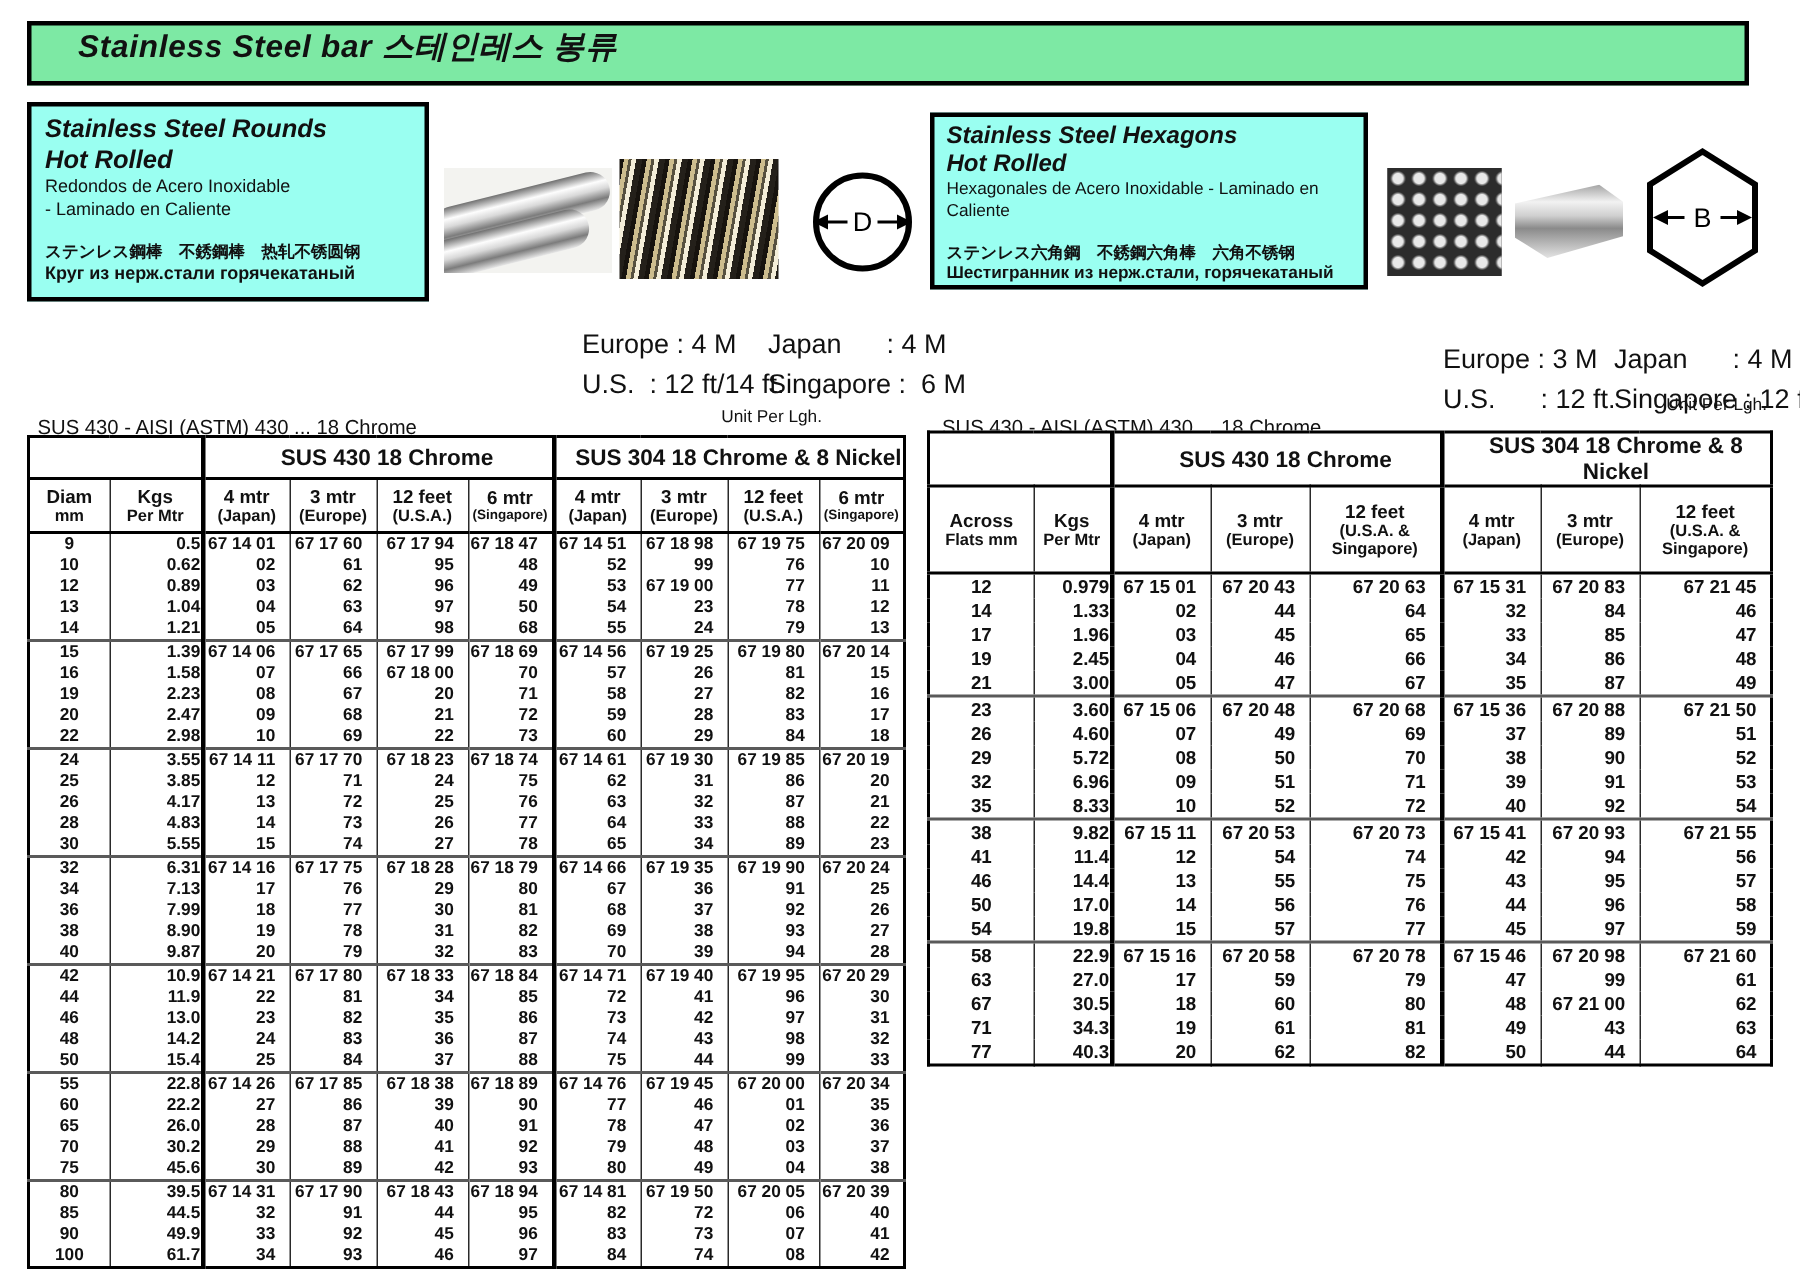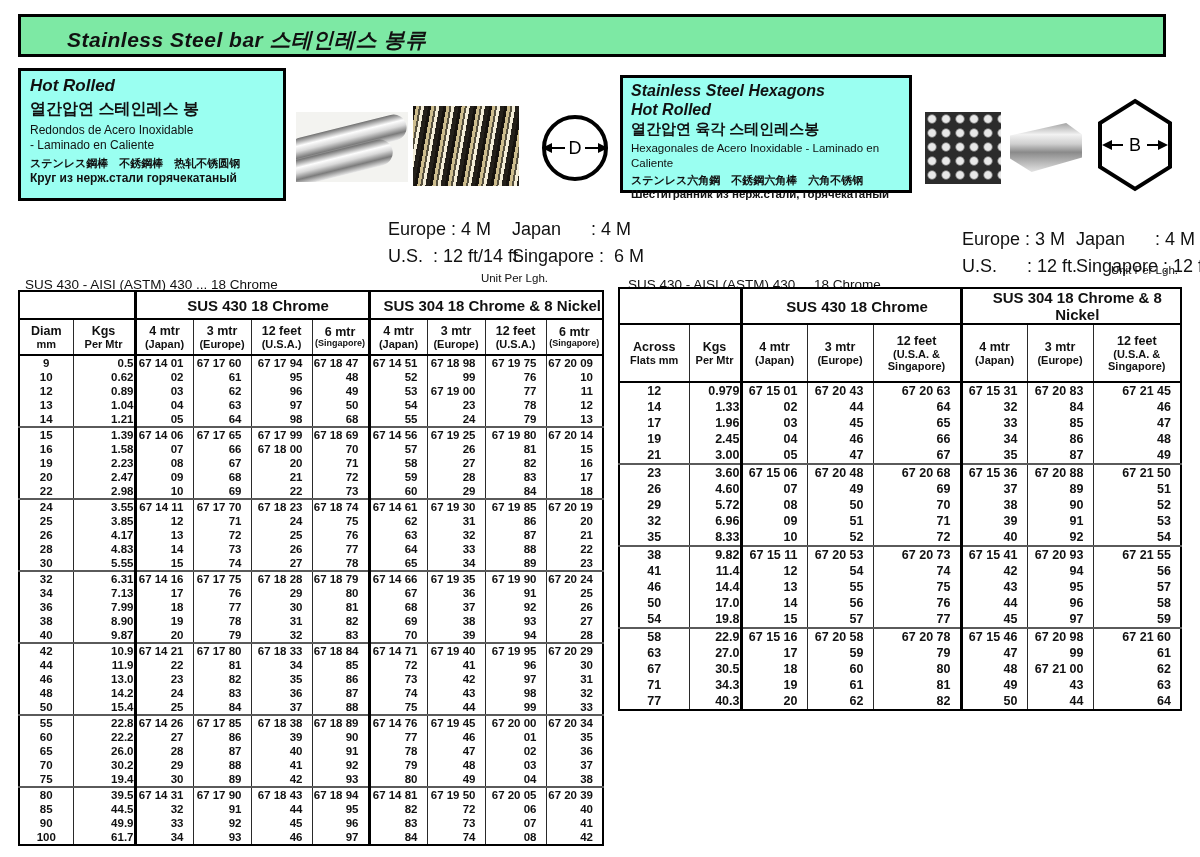--- a/index.html
+++ b/index.html
@@ -7,37 +7,37 @@
   body {
     width: 1200px; height: 857px; position: relative; overflow: hidden;
     font-family: "Liberation Sans", "DejaVu Sans", sans-serif; color: #111;
   }
   .abs { position: absolute; }
 
   
   #banner {
     left: 18px; top: 14px; width: 1148px; height: 43px;
     background: #7de9a4; border: 3px solid #000;
-    display: flex; align-items: flex-end; padding-left: 46px;
+    display: flex; align-items: flex-start; padding-left: 31px;
     font-size: 21px; font-weight: bold; font-style: italic; letter-spacing: .5px;
   }
 
   
   .info-box { background: #9afff1; border: 3px solid #000; }
   #rounds-box { left: 18px; top: 68px; width: 268px; height: 133px; padding: 5px 9px 0 9px; }
   #hex-box    { left: 620px; top: 75px; width: 292px; height: 118px; padding: 3px 8px 0 8px; }
   .box-title  { font-weight: bold; font-style: italic; }
   #rounds-box .box-title { font-size: 17px; line-height: 1.22; }
   #hex-box .box-title    { font-size: 16px; line-height: 1.2; }
   .box-kr { font-weight: bold; }
   #rounds-box .box-kr { font-size: 16px; margin: 2px 0 3px 0; }
   #hex-box .box-kr    { font-size: 15px; margin: 1px 0 2px 0; }
   .box-es  { font-size: 12px; line-height: 1.25; }
   #hex-box .box-es { font-size: 11.5px; }
-  .box-cjk { font-size: 11px; font-weight: 600; margin-top: 3px; }
+  .box-cjk { font-size: 11px; font-weight: 600; margin-top: 13px; }
   .box-ru  { font-size: 12px; font-weight: 600; }
   #hex-box .box-ru { font-size: 11.5px; }
 
   
   .photo { border: 1px solid #ccc; overflow: hidden; position: absolute; }
   #rounds-photo1 { left: 296px; top: 112px; width: 112px; height: 70px; background: #f3f3f0; border: none; }
   #rounds-photo1 .bar {
     position: absolute; height: 26px; width: 120px; border-radius: 13px;
     background: linear-gradient(180deg,#6f6f6f 0%,#fdfdfd 30%,#d9d9d9 50%,#7c7c7c 75%,#e8e8e8 100%);
     transform: rotate(-14deg);
@@ -96,22 +96,22 @@
   tbody.block tr:first-child td { border-top: 2px solid #5a5a5a; }
 </style>
 </head>
 <body>
 
 <div id="banner" class="abs">
   <span>Stainless Steel bar  스테인레스 봉류</span>
 </div>
 
 <div id="rounds-box" class="abs info-box">
+  <div class="box-title">Stainless Steel Rounds</div>
   <div class="box-title">Hot Rolled</div>
-  <div class="box-kr">열간압연 스테인레스 봉</div>
   <div class="box-es">Redondos de Acero Inoxidable</div>
   <div class="box-es">- Laminado en Caliente</div>
   <div class="box-cjk">ステンレス鋼棒　不銹鋼棒　热轧不锈圆钢</div>
   <div class="box-ru">Круг из нерж.стали горячекатаный</div>
 </div>
 
 <div id="rounds-photo1" class="photo">
   <div class="bar b1"></div>
     <div class="bar b2"></div>
 </div>
@@ -123,21 +123,20 @@
     <polygon points="4,44 14,39 14,49" fill="#000"></polygon>
     <line x1="47" y1="44" x2="66" y2="44" stroke="#000" stroke-width="2"></line>
     <polygon points="70,44 60,39 60,49" fill="#000"></polygon>
     <text x="37" y="50" text-anchor="middle" font-size="18" font-family="Liberation Sans, sans-serif">D</text>
   </svg>
 </div>
 
 <div id="hex-box" class="abs info-box">
   <div class="box-title">Stainless Steel Hexagons</div>
   <div class="box-title">Hot Rolled</div>
-  <div class="box-kr">열간압연 육각 스테인레스봉</div>
   <div class="box-es">Hexagonales de Acero Inoxidable - Laminado en Caliente</div>
   <div class="box-cjk">ステンレス六角鋼　不銹鋼六角棒　六角不锈钢</div>
   <div class="box-ru">Шестигранник из нерж.стали, горячекатаный</div>
 </div>
 
 <div id="hex-photo1" class="photo"></div>
 <div id="hex-photo2" class="photo">
   <div class="prism"></div>
 </div>
 <div id="hex-diagram" class="abs">
@@ -592,21 +591,21 @@
           <td class="c-code">88</td>
           <td class="c-code">41</td>
           <td class="c-code">92</td>
           <td class="c-code thick-left">79</td>
           <td class="c-code">48</td>
           <td class="c-code">03</td>
           <td class="c-code">37</td>
         </tr>
         <tr>
           <td class="c-dim">75</td>
-          <td class="c-kgs">19.4</td>
+          <td class="c-kgs">45.6</td>
           <td class="c-code thick-left">30</td>
           <td class="c-code">89</td>
           <td class="c-code">42</td>
           <td class="c-code">93</td>
           <td class="c-code thick-left">80</td>
           <td class="c-code">49</td>
           <td class="c-code">04</td>
           <td class="c-code">38</td>
         </tr>
       </tbody>

